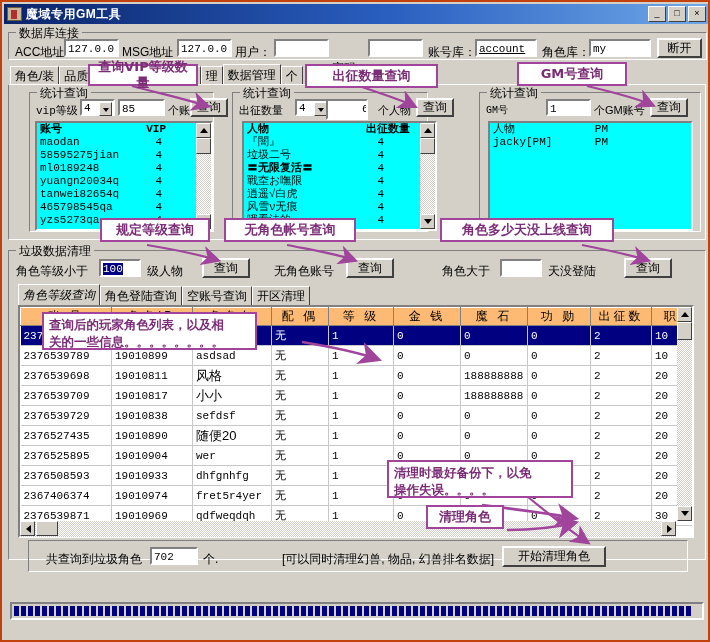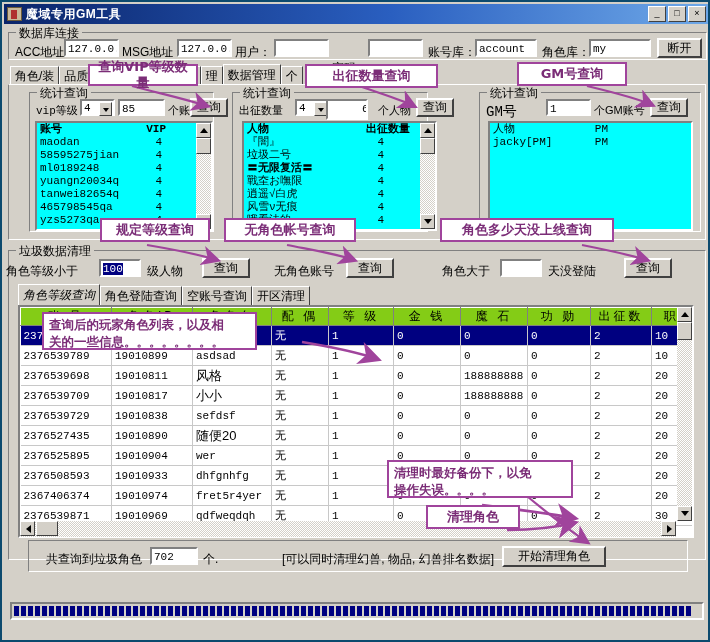--- a/index.html
+++ b/index.html
@@ -1,17 +1,17 @@
 <!DOCTYPE html>
 <html><head>
 <meta charset="utf-8">
 <style>
   html,body{margin:0;padding:0;background:#fff;}
   body{width:710px;height:642px;overflow:hidden;font-family:"Liberation Sans","DejaVu Sans",sans-serif;font-size:12px;}
-  .app{position:absolute;left:0;top:0;width:710px;height:642px;background:#d4d0c8;border:2px solid #0c4a6e;box-sizing:border-box;}
+  .app{position:absolute;left:0;top:0;width:710px;height:642px;background:#d4d0c8;border:2px solid #c2410c;box-sizing:border-box;}
 
   
   .titlebar{position:absolute;left:2px;top:2px;width:704px;height:20px;
     background:linear-gradient(90deg,#0a246a 0%,#2a5fc0 55%,#6ea8e8 100%);
     display:flex;align-items:center;}
   .title-ico{width:15px;height:14px;margin-left:3px;margin-right:4px;position:relative;
     background:#c8b89a;border:1px solid #6a5a3a;box-sizing:border-box;}
   .title-ico:after{content:"";position:absolute;left:3px;top:2px;width:6px;height:9px;background:#b03030;}
   .title-txt{color:#fff;font-size:12px;font-weight:bold;letter-spacing:.5px;}
   .tbtns{position:absolute;right:2px;top:2px;display:flex;gap:2px;}
@@ -51,21 +51,21 @@
 
   
   .tabstrip{position:absolute;display:flex;align-items:flex-end;}
   .tab{background:#d4d0c8;border:1px solid;border-color:#fff #404040 #fff #fff;border-bottom:none;
     padding:2px 4px 2px 4px;font-size:12px;color:#000;margin-right:0px;box-sizing:border-box;height:19px;line-height:15px;white-space:nowrap;}
   .tab.sel{height:21px;padding-top:3px;font-weight:normal;background:#d4d0c8;}
 
   
   .grid{position:absolute;background:#fff;border:2px solid;border-color:#808080 #fff #fff #808080;box-sizing:border-box;overflow:hidden;}
   .grid table{border-collapse:collapse;font-family:"Liberation Mono","DejaVu Sans Mono",monospace;font-size:11px;table-layout:fixed;}
-  .grid th{background:#84cc16;border:1px solid;border-color:#fff #808080 #808080 #fff;height:17px;
+  .grid th{background:#fdba74;border:1px solid;border-color:#fff #808080 #808080 #fff;height:17px;
     font-weight:normal;font-size:12px;font-family:"Liberation Sans",sans-serif;letter-spacing:3px;color:#000;text-align:center;padding:0;}
   .grid td{border-right:1px solid #c8c8c8;border-bottom:1px solid #c8c8c8;height:19px;padding:0 3px;color:#000;
     white-space:nowrap;overflow:hidden;}
   .grid tr.sel td{background:#000080;color:#fff;}
 
   
   .anno{position:absolute;background:#fff;border:2px solid #a0449c;box-sizing:border-box;
     color:#7b2d77;font-size:13px;font-weight:bold;display:flex;align-items:center;justify-content:center;
     text-align:center;line-height:16px;padding:1px 4px;font-family:"DejaVu Sans","Liberation Sans",sans-serif;}
   .anno.multiline{display:block;text-align:left;padding:2px 5px;}
@@ -96,21 +96,21 @@
   </div>
   <span class="lbl" style="left:13px;top:42px;">ACC地址：</span>
   <div class="inp" style="left:62px;top:37px;width:55px;height:18px;">127.0.0.1</div>
   <span class="lbl" style="left:120px;top:42px;">MSG地址：</span>
   <div class="inp" style="left:175px;top:37px;width:55px;height:18px;">127.0.0.1</div>
   <span class="lbl" style="left:233px;top:42px;">用户：</span>
   <div class="inp" style="left:272px;top:37px;width:55px;height:18px;"></div>
   <span class="lbl" style="left:330px;top:42px;margin-top:16px;">密码：</span>
   <div class="inp" style="left:366px;top:37px;width:55px;height:18px;"></div>
   <span class="lbl" style="left:426px;top:42px;">账号库：</span>
-  <div class="inp" style="left:473px;top:37px;width:62px;height:18px;">account</div>
+  <div class="inp" style="left:473px;top:37px;width:62px;height:18px;text-decoration:underline;">account</div>
   <span class="lbl" style="left:540px;top:42px;">角色库：</span>
   <div class="inp" style="left:587px;top:37px;width:62px;height:18px;">my</div>
   <div class="btn" style="left:655px;top:36px;width:45px;height:20px;">断开</div>
 
   <div class="tabstrip" style="left:8px;top:62px;height:21px;">
     <div class="tab">角色/装</div>
     <div class="tab">品质</div>
     <div class="tab">抽奖/刷怪</div>
     <div class="tab">商店特</div>
     <div class="tab">理</div>
@@ -239,40 +239,40 @@
       </div>
     <div class="thumb" style="top:15px;height:16px;"></div>
     <div class="ab dn">
         <i></i>
       </div>
   </div>
 
   <div class="grp" style="left:477px;top:90px;width:222px;height:140px;">
     <span class="cap">统计查询</span>
   </div>
-  <span class="lbl" style="left:484px;top:101px;font-family:'Liberation Mono',monospace;font-size:14px;">GM号</span>
+  <span class="lbl" style="left:484px;top:101px;font-family:'Liberation Mono',monospace;font-size:10px;">GM号</span>
   <div class="inp" style="left:544px;top:97px;width:45px;height:17px;">1</div>
   <span class="lbl" style="left:592px;top:101px;font-size:11px;">个GM账号</span>
   <div class="btn" style="left:648px;top:96px;width:38px;height:19px;">查询</div>
 
   <div class="listbox" style="left:486px;top:119px;width:205px;height:110px;">
     <div class="row">
       <span>人物</span>
       <span style="padding-right:80px">PM</span>
     </div>
     <div class="row">
         <span>jacky[PM]</span>
         <span style="padding-right:80px">PM</span>
       </div>
   </div>
 
   <div class="grp" style="left:6px;top:248px;width:698px;height:310px;">
     <span class="cap">垃圾数据清理</span>
   </div>
-  <span class="lbl" style="left:4px;top:261px;">角色等级小于</span>
+  <span class="lbl" style="left:14px;top:261px;">角色等级小于</span>
   <div class="inp" style="left:97px;top:257px;width:42px;height:18px;background:#fff;">
     <span style="background:#000080;color:#fff;">100</span>
   </div>
   <span class="lbl" style="left:145px;top:261px;">级人物</span>
   <div class="btn" style="left:200px;top:256px;width:48px;height:20px;">查询</div>
 
   <span class="lbl" style="left:272px;top:261px;">无角色账号</span>
   <div class="btn" style="left:344px;top:256px;width:48px;height:20px;">查询</div>
 
   <span class="lbl" style="left:440px;top:261px;">角色大于</span>
@@ -580,15 +580,15 @@
   <div class="anno" style="left:57px;top:62px;width:110px;height:22px;margin-left:29px;">查询VIP等级数量</div>
   <div class="anno" style="left:303px;top:62px;width:133px;height:24px;">出征数量查询</div>
   <div class="anno" style="left:515px;top:60px;width:110px;height:24px;">GM号查询</div>
   <div class="anno" style="left:98px;top:216px;width:110px;height:24px;">规定等级查询</div>
   <div class="anno" style="left:222px;top:216px;width:132px;height:24px;">无角色帐号查询</div>
   <div class="anno" style="left:438px;top:216px;width:174px;height:24px;">角色多少天没上线查询</div>
   <div class="anno multiline" style="left:40px;top:310px;width:215px;height:38px;font-size:12.5px;line-height:17px;white-space:pre-line;">查询后的玩家角色列表，以及相
 关的一些信息。。。。。。。。</div>
   <div class="anno multiline" style="left:385px;top:458px;width:186px;height:38px;font-size:12.5px;line-height:17px;white-space:pre-line;">清理时最好备份下，以免
 操作失误。。。。</div>
-  <div class="anno" style="left:424px;top:503px;width:94px;height:24px;">清理角色</div>
+  <div class="anno" style="left:424px;top:503px;width:78px;height:24px;">清理角色</div>
 
 </div>
 
 </body></html>

